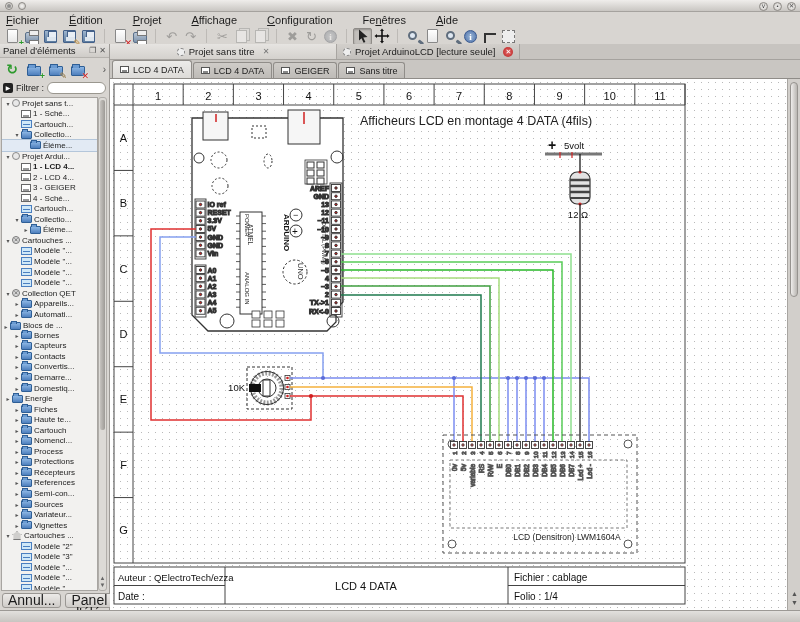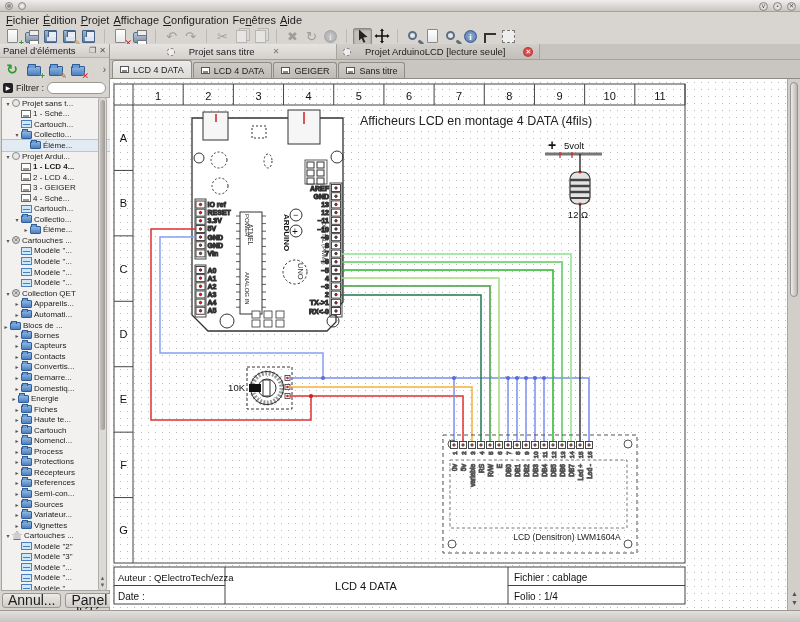--- a/index.html
+++ b/index.html
@@ -11,21 +11,21 @@
     background:linear-gradient(#efedeb,#c9c6c2);border-bottom:1px solid #a5a29e;
     display:flex;align-items:center;font-size:9px;}
   .tb-title{position:absolute;left:0;right:0;text-align:center;color:#333;font-size:9px;}
   .tb-circ{width:8px;height:8px;border-radius:50%;border:1px solid #8d8a86;background:radial-gradient(#f5f4f2,#c6c3bf);
     margin-left:5px;position:relative;z-index:2;font-size:6px;line-height:6px;text-align:center;color:#555;}
   .tb-right{position:absolute;right:4px;top:2px;display:flex;gap:5px;z-index:2;}
   .tb-btn{width:9px;height:9px;border-radius:50%;border:1px solid #8d8a86;background:radial-gradient(#f7f6f4,#c2bfbb);
     font-size:6px;line-height:7px;text-align:center;color:#444;}
   
   .menubar{position:absolute;left:0;top:12px;width:800px;height:15px;display:flex;align-items:center;
-    padding-left:6px;gap:4px;font-size:11px;background:#d8d5d1;}
+    padding-left:6px;gap:30px;font-size:11px;background:#d8d5d1;}
   .menubar span{cursor:default;}
   
   .toolbar{position:absolute;left:0;top:27px;width:800px;height:19px;display:flex;align-items:center;
     padding-left:3px;background:#d8d5d1;border-bottom:1px solid #c2bfbb;}
   .tbtn{width:19px;height:17px;display:flex;align-items:center;justify-content:center;position:relative;border-radius:2px;flex:none;}
   .tbtn.active{background:#c3c0bc;border:1px solid #8e8b87;box-shadow:inset 0 1px 2px rgba(0,0,0,.25);}
   .tbtn.disabled{opacity:.4;filter:grayscale(.8);}
   .tsep{width:7px;height:14px;flex:none;border-right:1px solid #bdbab6;margin-right:6px;}
   .ic{position:relative;display:block;}
   .ic-glyph{font-size:13px;line-height:13px;color:#4a4a4a;}
@@ -51,21 +51,21 @@
   .dockhdr .sp{flex:1;}
   .dockhdr .db{font-size:8px;color:#555;margin-left:3px;}
   .side-tools{position:absolute;left:0;top:15px;width:100%;height:20px;display:flex;align-items:center;padding-left:3px;gap:4px;}
   .sbtn{width:18px;height:17px;display:flex;align-items:center;justify-content:center;position:relative;}
   .ic-refresh{font-size:14px;font-weight:bold;color:#2d9a2d;line-height:14px;}
   .ic-folder{width:14px;height:10px;background:linear-gradient(#8cb6e4,#4e7fbd);border:1px solid #2f5f96;border-radius:1px;margin-top:3px;}
   .ic-folder:before{content:"";position:absolute;left:0;top:-3px;width:6px;height:3px;background:#6b9bd2;border:1px solid #2f5f96;border-bottom:none;border-radius:1px 1px 0 0;}
   .side-filter{position:absolute;left:0;top:35px;width:100%;height:18px;display:flex;align-items:center;padding:0 3px;gap:3px;font-size:9px;}
   .filter-ic{width:10px;height:10px;background:#222;border-radius:2px;color:#fff;font-size:6px;line-height:10px;text-align:center;flex:none;}
   .filter-input{flex:1;height:12px;background:#fff;border:1px solid #9a978f;border-radius:6px;min-width:0;font-size:8px;padding:0 4px;}
-  .tree{position:absolute;left:1px;top:53px;width:111px;height:494px;background:#f2f1ef;border:1px solid #a8a5a1;
+  .tree{position:absolute;left:1px;top:53px;width:97px;height:494px;background:#f2f1ef;border:1px solid #a8a5a1;
     overflow:hidden;font-size:8px;}
   .trow{display:flex;align-items:center;height:10.55px;white-space:nowrap;}
   .trow.sel{background:#e2eaf4;outline:1px solid #b4c6da;}
   .texp{width:8px;flex:none;font-size:6px;color:#555;text-align:center;}
   .ti{flex:none;position:relative;margin-right:2px;}
   .ti-folder{width:11px;height:8px;background:linear-gradient(#8cb6e4,#4e7fbd);border:1px solid #2f5f96;border-radius:1px;}
   .ti-folder:before{content:"";position:absolute;left:0;top:-2.5px;width:4px;height:2px;background:#6b9bd2;border:1px solid #2f5f96;border-bottom:none;}
   .ti-tb{width:11px;height:8px;background:#cfe8f8;border:1px solid #4a7fc0;}
   .ti-tb:before{content:"";position:absolute;left:1px;top:3px;width:7px;height:1px;background:#4a7fc0;}
   .ti-folio{width:10px;height:8px;background:#fff;border:1px solid #666;}
@@ -76,21 +76,21 @@
   .ti-home{width:10px;height:9px;background:#cfcecc;border:1px solid #777;
     clip-path:polygon(50% 0,100% 42%,86% 42%,86% 100%,14% 100%,14% 42%,0 42%);}
   .tscroll{position:absolute;right:2px;top:53px;width:9px;height:494px;background:#dcdad6;border:1px solid #b0ada9;border-radius:3px;}
   .tthumb{position:absolute;left:1px;top:2px;width:5px;border-radius:2px;background:linear-gradient(90deg,#c6c3bf,#9d9a96);}
   .schev{position:absolute;left:0;width:7px;font-size:6px;color:#666;text-align:center;line-height:6px;}
   .side-btns{position:absolute;left:0;top:549px;width:100%;height:16px;display:flex;gap:4px;padding-left:2px;}
   .side-btn{height:15px;background:linear-gradient(#eceae8,#cfccc8);border:1px solid #9a9793;border-radius:3px;
     font-size:14px;padding:0 5px;line-height:13px;}
   
   .tabrow{position:absolute;left:110px;top:44px;width:690px;height:16px;background:#c7c4c0;border-bottom:1px solid #a5a29e;display:flex;}
-  .tab{display:flex;align-items:center;gap:14px;font-size:9.5px;padding:0 6px;border-right:1px solid #a8a5a1;
+  .tab{display:flex;align-items:center;gap:4px;font-size:9.5px;padding:0 6px;border-right:1px solid #a8a5a1;
     background:linear-gradient(#d2cfcb,#c2bfbb);}
   .tab.active{background:linear-gradient(#e6e4e1,#d4d1cd);}
   .tab-spin{width:8px;height:8px;border:1px dashed #888;border-radius:50%;background:#eee;flex:none;}
   .tab-x{font-size:8px;color:#777;margin-left:4px;}
   .tab-x-red{width:10px;height:10px;border-radius:50%;background:radial-gradient(#e46a6a,#b81f1f);color:#fff;
     font-size:7px;line-height:10px;text-align:center;margin-left:4px;flex:none;}
   .subtabs{position:absolute;left:110px;top:60px;width:690px;height:19px;background:#c9c6c2;display:flex;align-items:flex-end;
     padding-left:2px;border-bottom:1px solid #8f8c88;}
   .stab{display:flex;align-items:center;gap:4px;font-size:9px;height:16px;padding:0 7px;margin-right:1px;
     border:1px solid #908d89;border-bottom:none;border-radius:3px 3px 0 0;background:linear-gradient(#cfccc8,#bebbb7);}
@@ -384,21 +384,21 @@
         <div class="trow" style="padding-left: 11px;">
           <span class="texp">▸</span>
           <span class="ti ti-folder"></span>
           <span>Demarre...</span>
         </div>
         <div class="trow" style="padding-left: 11px;">
           <span class="texp">▸</span>
           <span class="ti ti-folder"></span>
           <span>Domestiq...</span>
         </div>
-        <div class="trow" style="padding-left: 8px;">
+        <div class="trow" style="padding-left: 2px;">
           <span class="texp">▸</span>
           <span class="ti ti-folder"></span>
           <span>Energie</span>
         </div>
         <div class="trow" style="padding-left: 11px;">
           <span class="texp">▸</span>
           <span class="ti ti-folder"></span>
           <span>Fiches</span>
         </div>
         <div class="trow" style="padding-left: 11px;">

